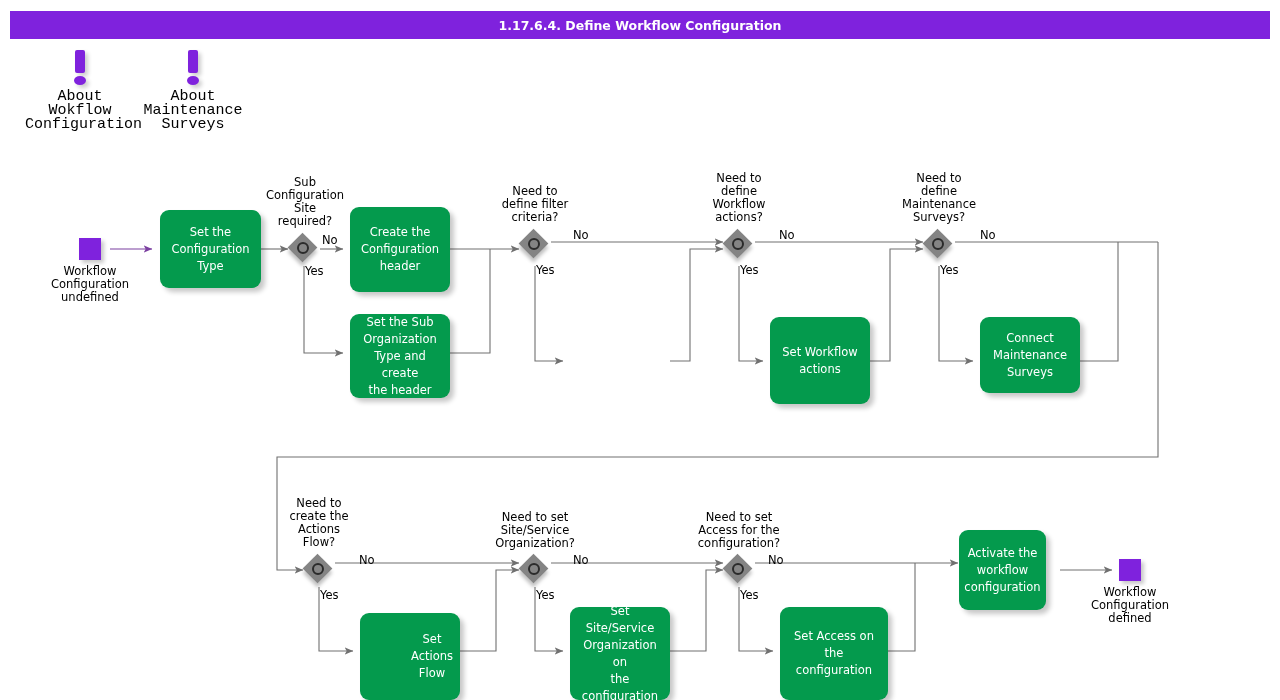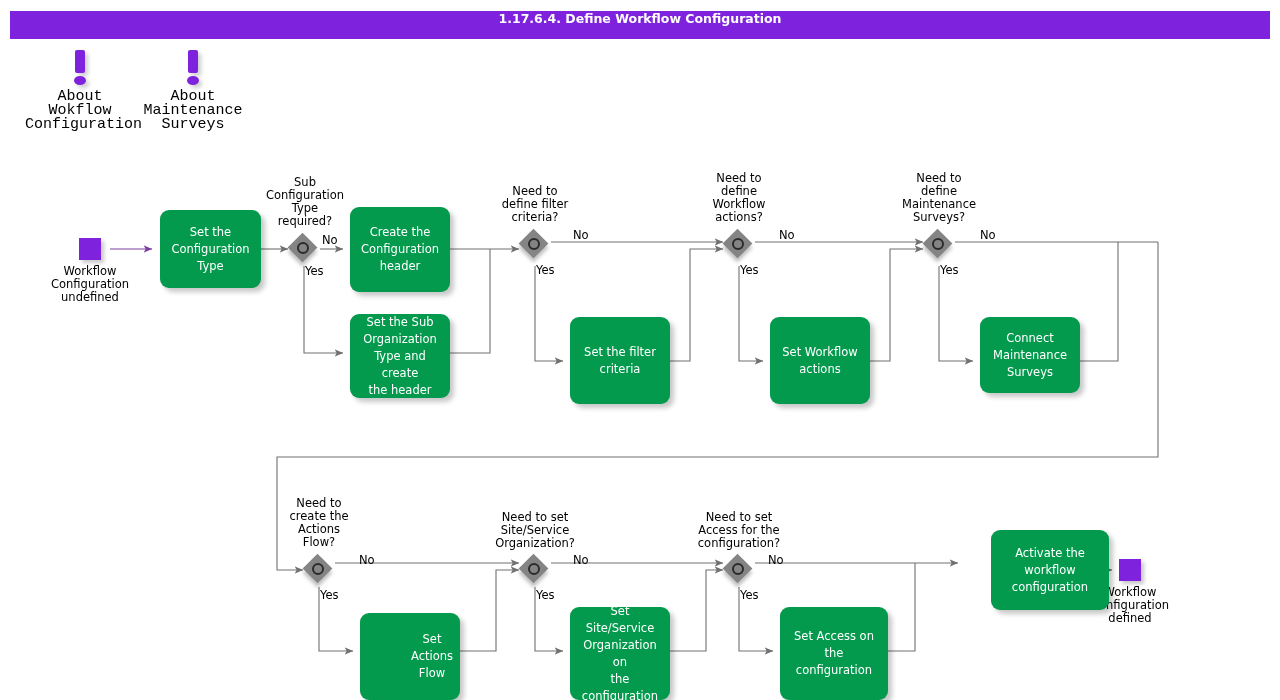--- a/index.html
+++ b/index.html
@@ -17,21 +17,21 @@
   }
   
   #title-bar {
     position: absolute;
     left: 10px;
     top: 11px;
     width: 1260px;
     height: 28px;
     background: #7f22dd;
     display: flex;
-    align-items: flex-start;
+    align-items: center;
     justify-content: center;
   }
   #title-bar .title-text {
     color: #ffffff;
     font-size: 12.5px;
     font-weight: bold;
     font-family: "DejaVu Sans", sans-serif;
     letter-spacing: 0px;
   }
   
@@ -274,24 +274,20 @@
 header</span>
   </div>
 
   <div class="task" style="left:350px; top:314px; width:100px; height:84px;">
     <span class="task-label">Set the Sub
 Organization
 Type and create
 the header</span>
   </div>
 
-  <div class="task" style="left:570px; top:317px; width:100px; height:87px;">
-    <span class="task-label">Set the filter
-criteria</span>
-  </div>
 
   <div class="task" style="left:770px; top:317px; width:100px; height:87px;">
     <span class="task-label">Set Workflow
 actions</span>
   </div>
 
   <div class="task" style="left:980px; top:317px; width:100px; height:76px;">
     <span class="task-label">Connect
 Maintenance
 Surveys</span>
@@ -305,33 +301,33 @@
     <span class="task-label">Set Site/Service
 Organization on
 the configuration</span>
   </div>
 
   <div class="task" style="left:780px; top:607px; width:108px; height:93px;">
     <span class="task-label">Set Access on
 the configuration</span>
   </div>
 
-  <div class="task" style="left:959px; top:530px; width:118px; height:80px;margin-left:32px;">
+  <div class="task" style="left:959px; top:530px; width:87px; height:80px;">
     <span class="task-label">Activate the
 workflow
 configuration</span>
   </div>
 
   <div class="gateway" style="left:289px; top:234px;">
     <div class="diamond"></div>
     <div class="ring"></div>
   </div>
   <div class="gw-label" style="left:250px; top:176px; width:110px;">Sub
 Configuration
-Type
+Site
 required?</div>
   <div class="flow-label" style="left:322px; top:233px;">No</div>
   <div class="flow-label" style="left:305px; top:264px;">Yes</div>
 
   <div class="gateway" style="left:520px; top:230px;">
     <div class="diamond"></div>
     <div class="ring"></div>
   </div>
   <div class="gw-label" style="left:480px; top:185px; width:110px;">Need to
 define filter

